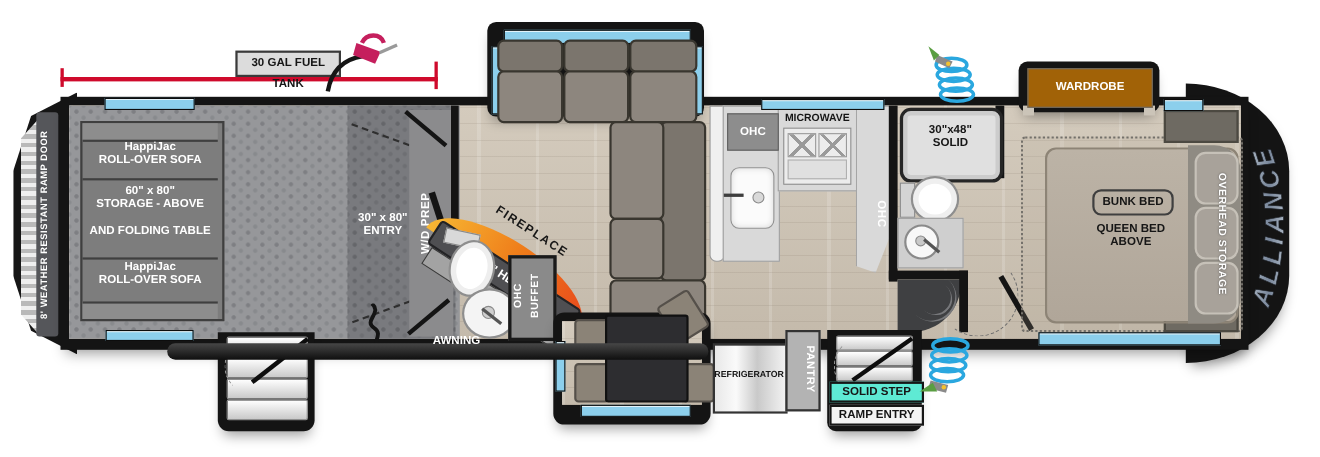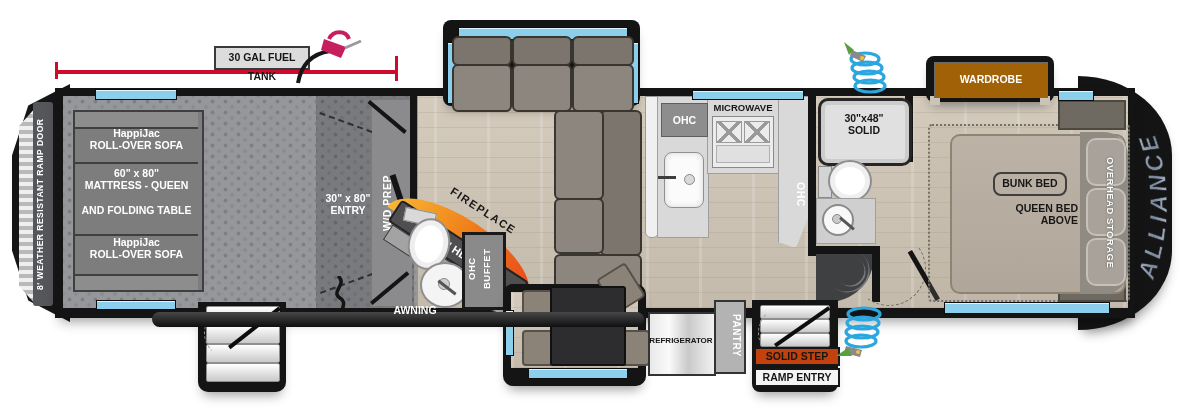--- a/index.html
+++ b/index.html
@@ -69,21 +69,21 @@
     <div class="abs" style="left:0;top:50px;width:123px;border-top:2px solid #3f3f3f;"></div>
     <div class="abs" style="left:0;top:122px;width:123px;border-top:2px solid #3f3f3f;"></div>
     <div class="abs" style="left:0;bottom:0;width:123px;height:14px;background:#8d8d8d;border-top:2px solid #3f3f3f;"></div>
   </div>
   <div class="abs txt" style="left:75px;top:127px;width:123px;">
     <span>HappiJac</span><br>
     <span>ROLL-OVER SOFA</span>
   </div>
   <div class="abs txt" style="left:75px;top:167px;width:123px;">
     <span>60" x 80"</span><br>
-    <span>MATTRESS - QUEEN</span><br><br>
+    <span>STORAGE - ABOVE</span><br><br>
     <span>AND FOLDING TABLE</span>
   </div>
   <div class="abs txt" style="left:75px;top:236px;width:123px;">
     <span>HappiJac</span><br>
     <span>ROLL-OVER SOFA</span>
   </div>
   <div class="abs txt" style="left:316px;top:192px;width:64px;">
     <span>30" x 80"</span><br>
     <span>ENTRY</span>
   </div>
@@ -186,21 +186,21 @@
   <div class="abs" style="left:852px;top:232px;width:72px;height:72px;border:1.5px dashed #6f6f6f;border-radius:50%;
               clip-path:polygon(50% 50%,100% 15%,100% 100%,15% 100%);"></div>
   <div class="abs blackwall" style="left:912px;top:250px;width:56px;height:5px;transform:rotate(60deg);transform-origin:0 0;"></div>
 
   <div class="abs" style="left:928px;top:124px;width:198px;height:174px;border:2px dotted #74716b;background:rgba(175,166,152,.18);border-radius:4px;"></div>
   <div class="abs" style="left:1058px;top:100px;width:64px;height:26px;background:#6e6a62;border:2px solid #4c4941;"></div>
   <div class="abs" style="left:1058px;top:272px;width:64px;height:26px;background:#6e6a62;border:2px solid #4c4941;"></div>
   <div class="abs" style="left:950px;top:134px;width:172px;height:156px;background:linear-gradient(180deg,#bcb3a6,#b0a699);
               border:2px solid #8d8476;border-radius:10px;"></div>
   <div class="abs txt btxt" style="left:993px;top:172px;width:70px;height:20px;border:2px solid #3f3f3f;border-radius:8px;line-height:19px;">BUNK BED</div>
-  <div class="abs txt btxt" style="left:978px;top:202px;width:100px;text-align:right;">
+  <div class="abs txt btxt" style="left:978px;top:202px;width:100px;">
     <span>QUEEN BED</span><br>
     <span>ABOVE</span>
   </div>
   <div class="abs" style="left:1080px;top:132px;width:48px;height:162px;background:#8f8b83;border-radius:0 24px 24px 0;"></div>
   <div class="abs pillow" style="left:1086px;top:138px;width:36px;height:44px;"></div>
   <div class="abs pillow" style="left:1086px;top:188px;width:36px;height:44px;"></div>
   <div class="abs pillow" style="left:1086px;top:238px;width:36px;height:44px;"></div>
   <div class="abs txt vtd" style="left:1092px;top:138px;width:24px;height:150px;font-size:9.5px;text-shadow:0 0 2px #4a4a4a;">OVERHEAD STORAGE</div>
 
   <div class="abs blackwall shadowed" style="left:926px;top:56px;width:128px;height:46px;border-radius:8px;"></div>
@@ -231,21 +231,21 @@
   <div class="abs" style="left:714px;top:300px;width:28px;height:70px;background:#b3b3b3;border:2px solid #333;"></div>
   <div class="abs txt vtd" style="left:716px;top:304px;width:26px;height:62px;font-size:10px;">PANTRY</div>
 
   <div class="abs blackwall shadowed" style="left:752px;top:300px;width:86px;height:92px;border-radius:0 0 8px 8px;"></div>
   <div class="abs stepbar" style="left:760px;top:305px;width:68px;height:12px;"></div>
   <div class="abs stepbar" style="left:760px;top:319px;width:68px;height:12px;"></div>
   <div class="abs stepbar" style="left:760px;top:333px;width:68px;height:12px;"></div>
   <div class="abs" style="left:758px;top:306px;width:52px;height:52px;border:1.5px dashed #9a9a9a;border-radius:50%;
               clip-path:polygon(0 0,50% 50%,0 100%);"></div>
   <div class="abs" style="left:774px;top:344px;width:66px;height:4px;background:#0d0d0d;transform:rotate(-35deg);transform-origin:0 0;"></div>
-  <div class="abs txt btxt" style="left:754px;top:347px;width:82px;height:15px;background:#c2410c;border:2px solid #161616;line-height:15px;">SOLID STEP</div>
+  <div class="abs txt btxt" style="left:754px;top:347px;width:82px;height:15px;background:#5eead4;border:2px solid #161616;line-height:15px;">SOLID STEP</div>
   <div class="abs txt btxt" style="left:754px;top:368px;width:82px;height:15px;background:#f4f4f4;border:2px solid #161616;line-height:15px;">RAMP ENTRY</div>
 
   <div class="abs blackwall shadowed" style="left:198px;top:302px;width:88px;height:90px;border-radius:0 0 10px 10px;"></div>
   <div class="abs stepbar" style="left:206px;top:306px;width:72px;height:17px;"></div>
   <div class="abs stepbar" style="left:206px;top:325px;width:72px;height:17px;"></div>
   <div class="abs stepbar" style="left:206px;top:344px;width:72px;height:17px;"></div>
   <div class="abs stepbar" style="left:206px;top:363px;width:72px;height:17px;"></div>
   <div class="abs" style="left:204px;top:308px;width:48px;height:48px;border:1.5px dashed #9a9a9a;border-radius:50%;
               clip-path:polygon(0 0,50% 50%,0 100%);"></div>
   <div class="abs" style="left:228px;top:346px;width:64px;height:4px;background:#0d0d0d;transform:rotate(-38deg);transform-origin:0 0;"></div>

